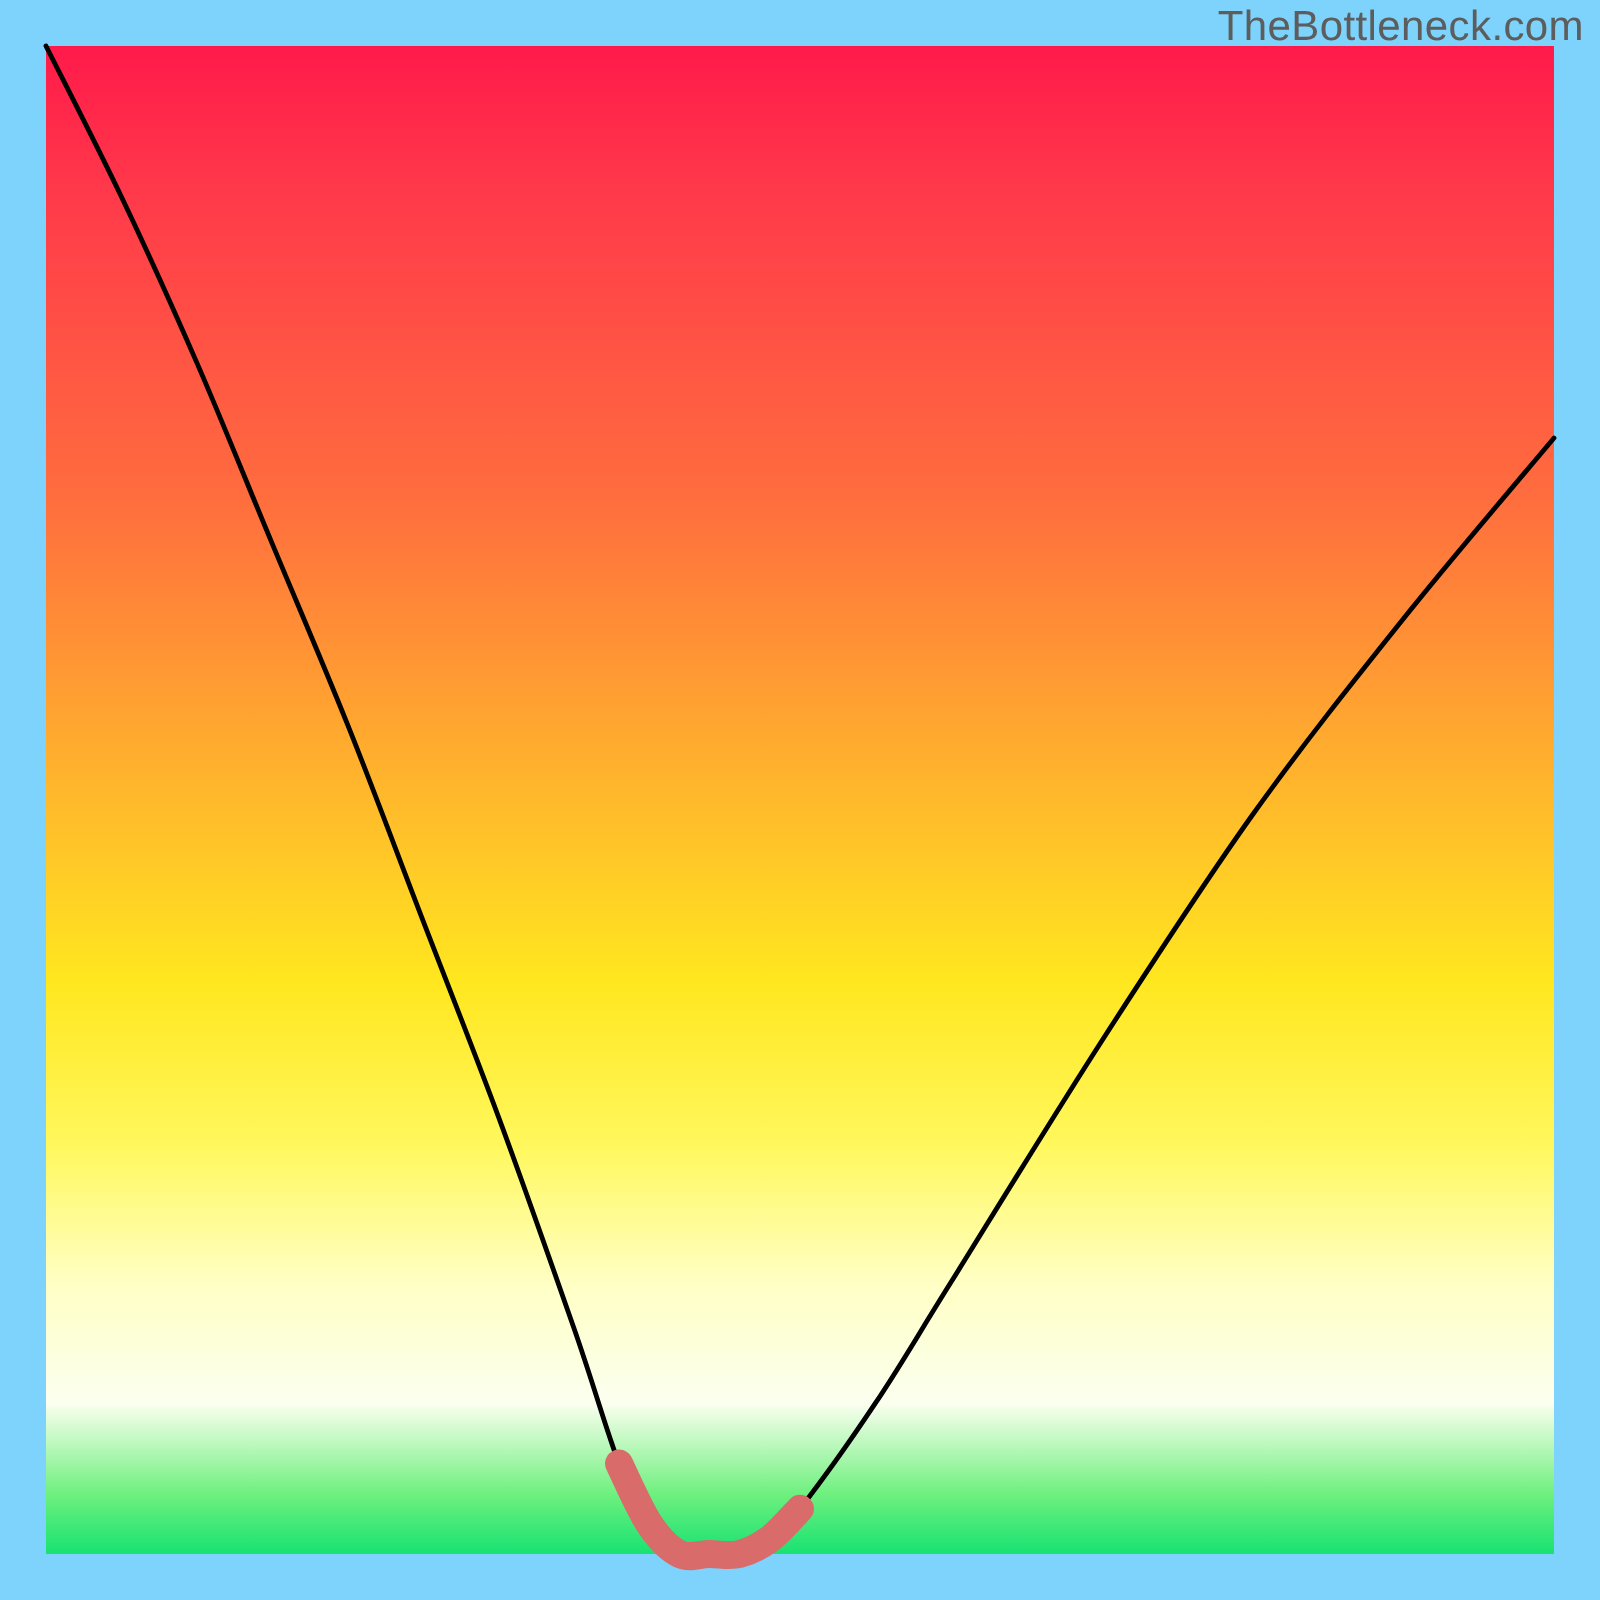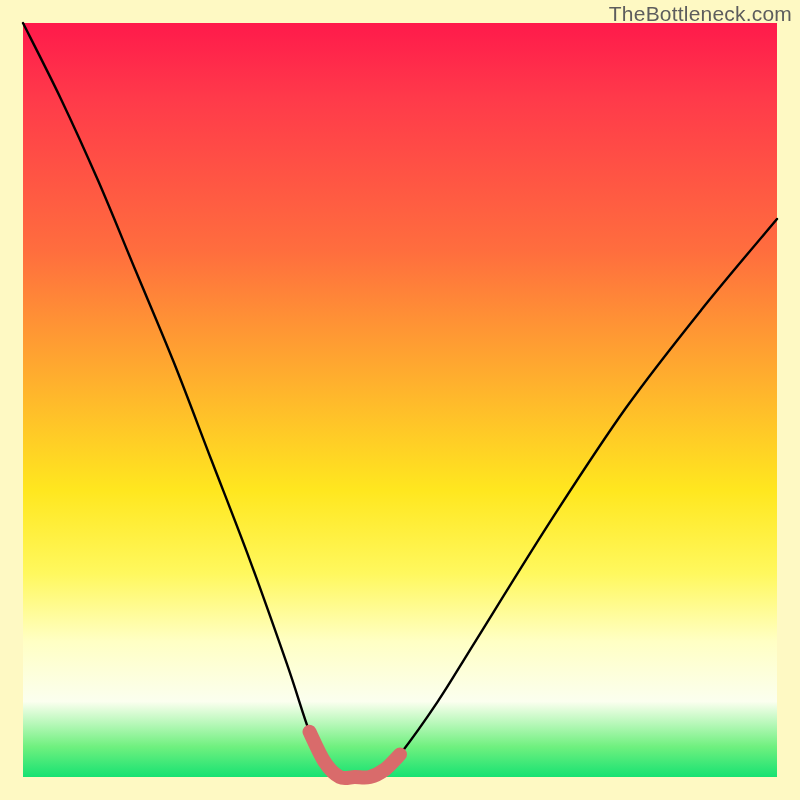--- a/index.html
+++ b/index.html
@@ -9,21 +9,21 @@
     height: 800px;
     background: #000;
     overflow: hidden;
     font-family: Arial, Helvetica, sans-serif;
   }
   .frame {
     position: absolute;
     inset: 0;
     width: 800px;
     height: 800px;
-    background: #fef9c3;
+    background: #7dd3fc;
   }
   .plot-area {
     position: absolute;
     left: 23px;
     top: 23px;
     width: 754px;
     height: 754px;
     
     background: linear-gradient(to bottom,
       #ff1a4b 0%,

